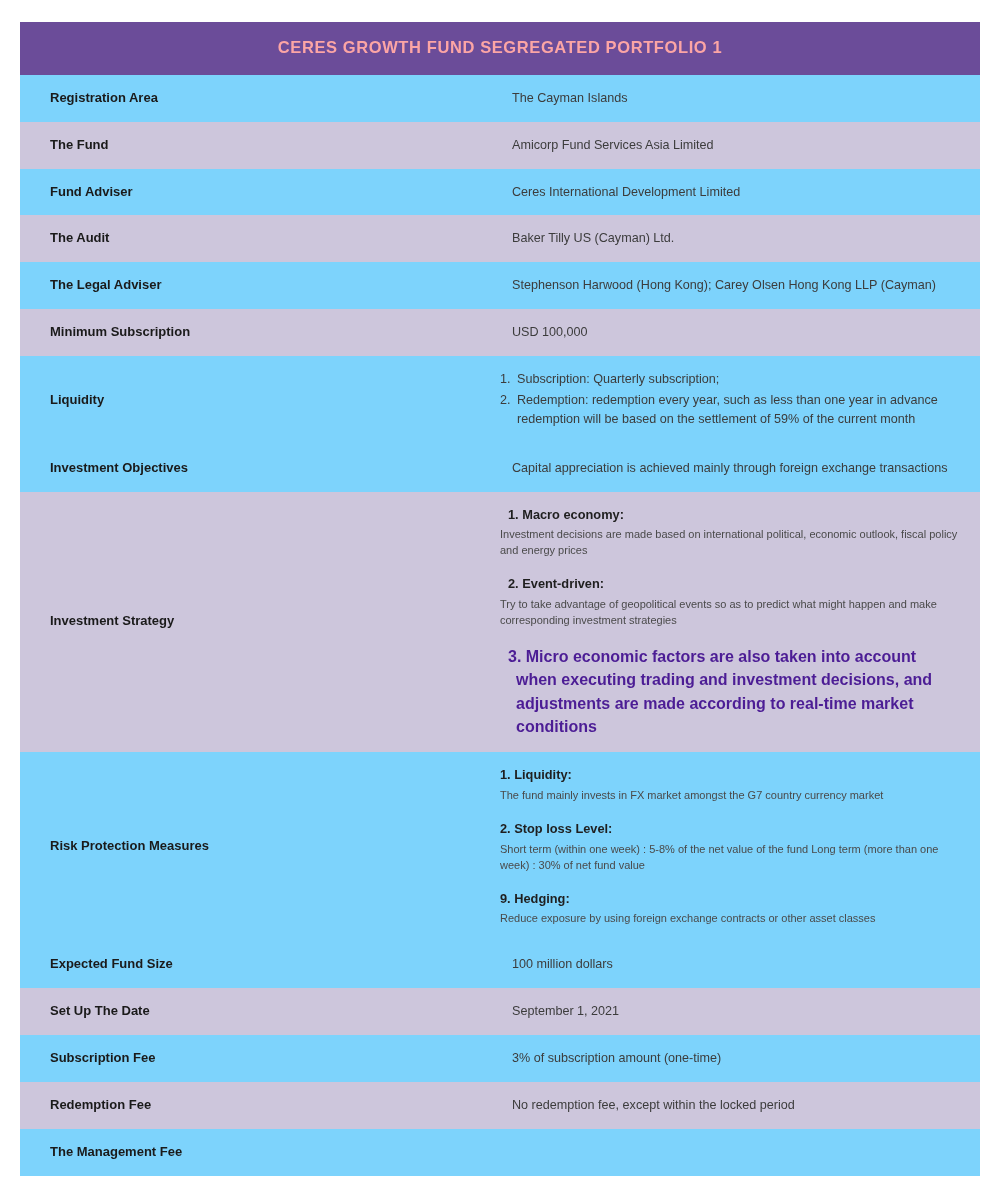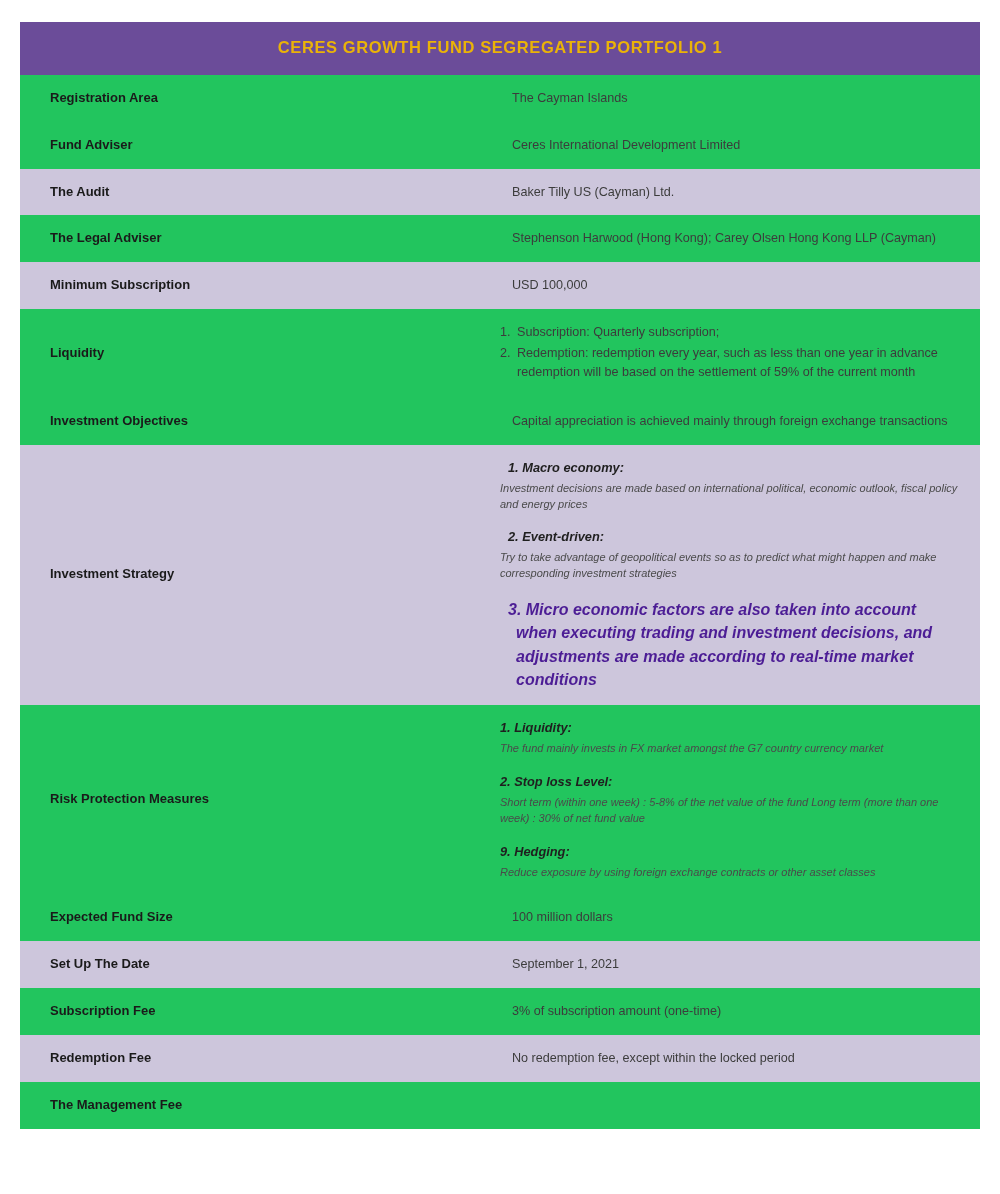--- a/index.html
+++ b/index.html
@@ -23,33 +23,33 @@
   .fact-table {
     position: absolute;
     left: 20px;
     top: 22px;
     width: 960px;
     border-collapse: collapse;
     table-layout: fixed;
   }
   .table-header {
     background: #6b4c99;
-    color: #eab308;
+    color: #fca5a5;
     font-size: 16.5px;
     font-weight: bold;
     letter-spacing: 0.6px;
     text-align: center;
     padding: 16px 10px 17px 10px;
     line-height: 1.2;
   }
   tr.row-shaded > td {
     background: #cdc6dc;
   }
   tr.row-plain > td {
-    background: #22c55e;
+    background: #7dd3fc;
   }
   td.label-cell {
     width: 179px;
     padding: 14px 12px 14px 30px;
     font-size: 13px;
     font-weight: bold;
     color: #1a1a1a;
     line-height: 1.45;
     vertical-align: middle;
     box-sizing: border-box;
@@ -84,21 +84,20 @@
     top: 0;
   }
   
   .block-list {
     margin: 0;
     padding: 0;
     list-style: none;
   }
   .block-list .block {
     margin-bottom: 16px;
-    font-style: italic;
   }
   .block-list .block:last-child {
     margin-bottom: 0;
   }
   .block-head {
     font-size: 12.8px;
     font-weight: bold;
     color: #1f1f1f;
     line-height: 1.4;
     margin-bottom: 4px;
@@ -135,20 +134,26 @@
         <th class="table-header" colspan="2">CERES GROWTH FUND SEGREGATED PORTFOLIO 1</th>
       </tr>
     </thead>
     <tbody id="table-body">
         <tr class="row-plain">
           <td class="label-cell">Registration Area</td>
           <td class="value-cell">
             <span class="value-simple">The Cayman Islands</span>
           </td>
         </tr>
+        <tr class="row-shaded">
+          <td class="label-cell">The Fund</td>
+          <td class="value-cell">
+            <span class="value-simple">Amicorp Fund Services Asia Limited</span>
+          </td>
+        </tr>
         <tr class="row-plain">
           <td class="label-cell">Fund Adviser</td>
           <td class="value-cell">
             <span class="value-simple">Ceres International Development Limited</span>
           </td>
         </tr>
         <tr class="row-shaded">
           <td class="label-cell">The Audit</td>
           <td class="value-cell">
             <span class="value-simple">Baker Tilly US (Cayman) Ltd.</span>

